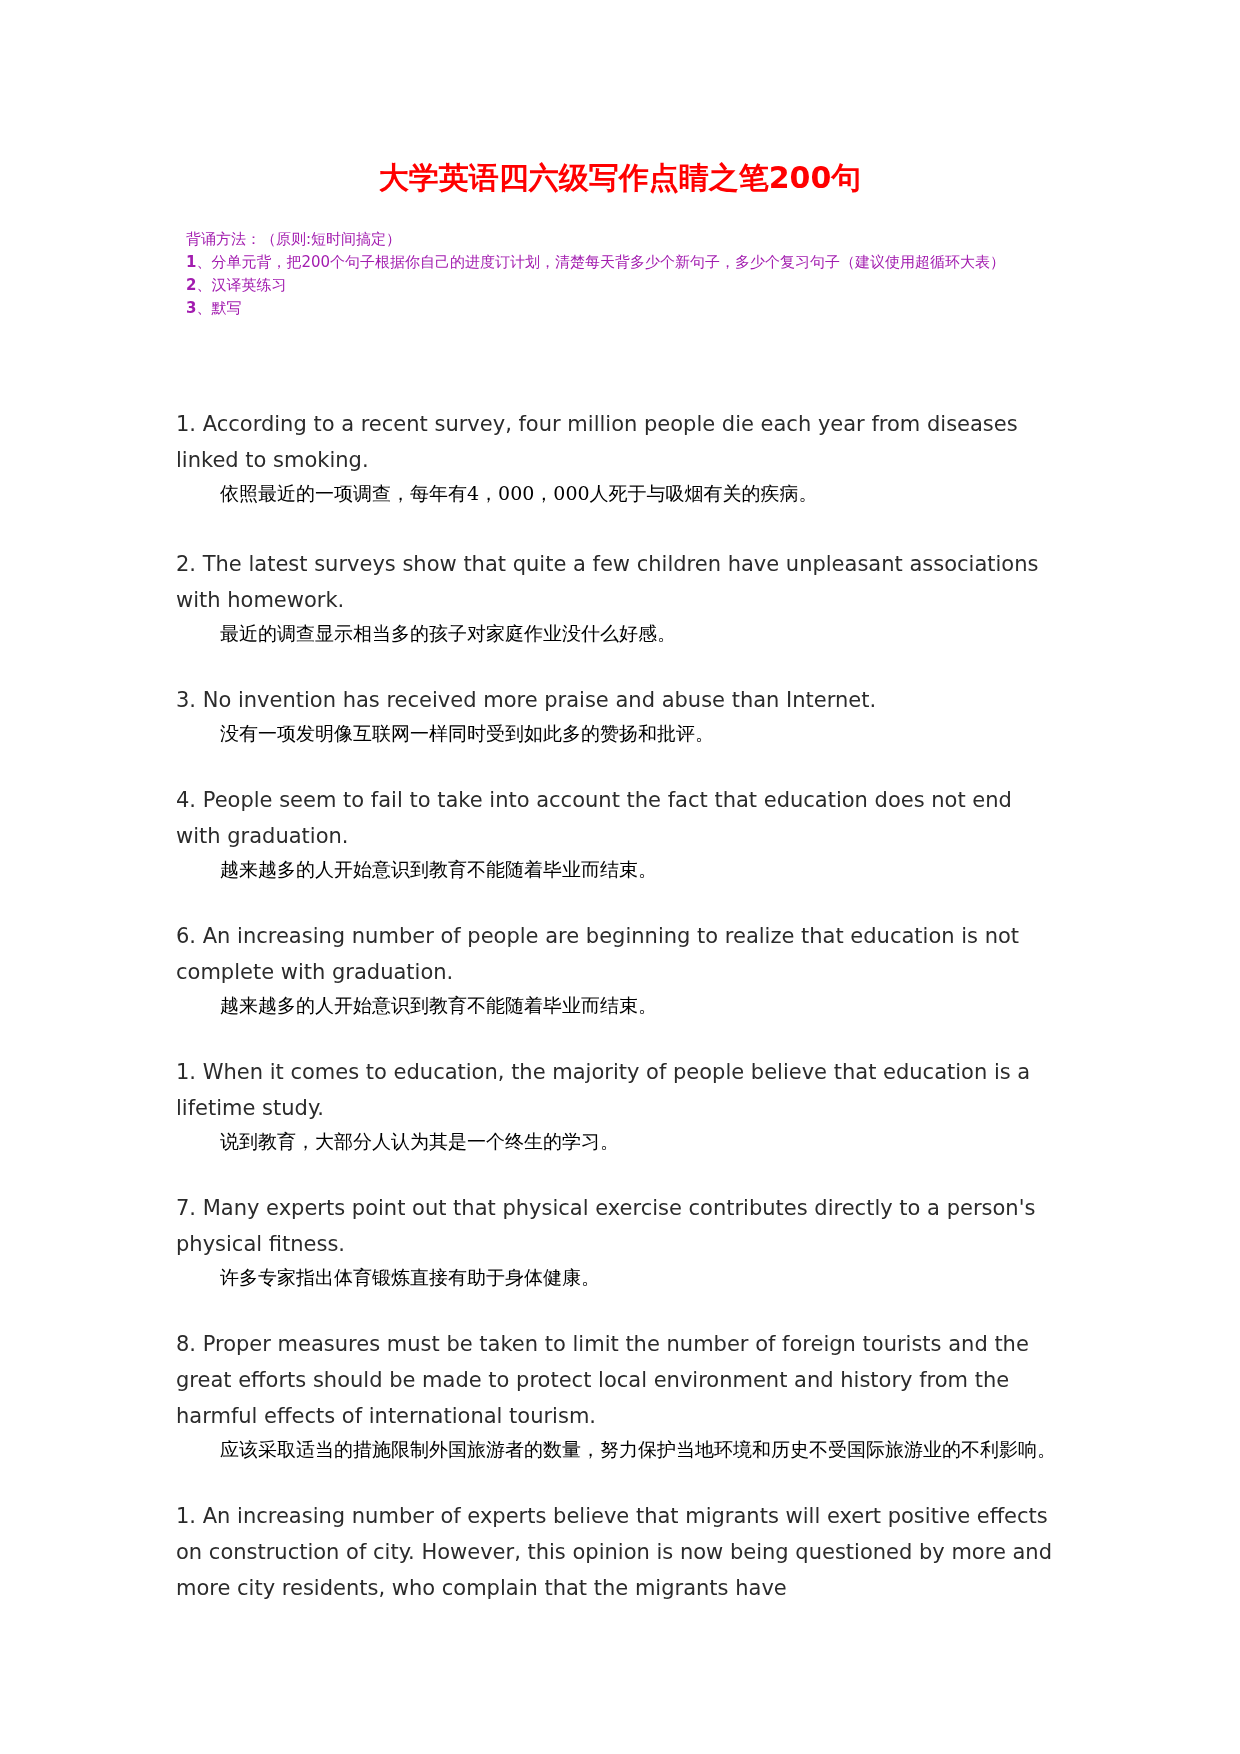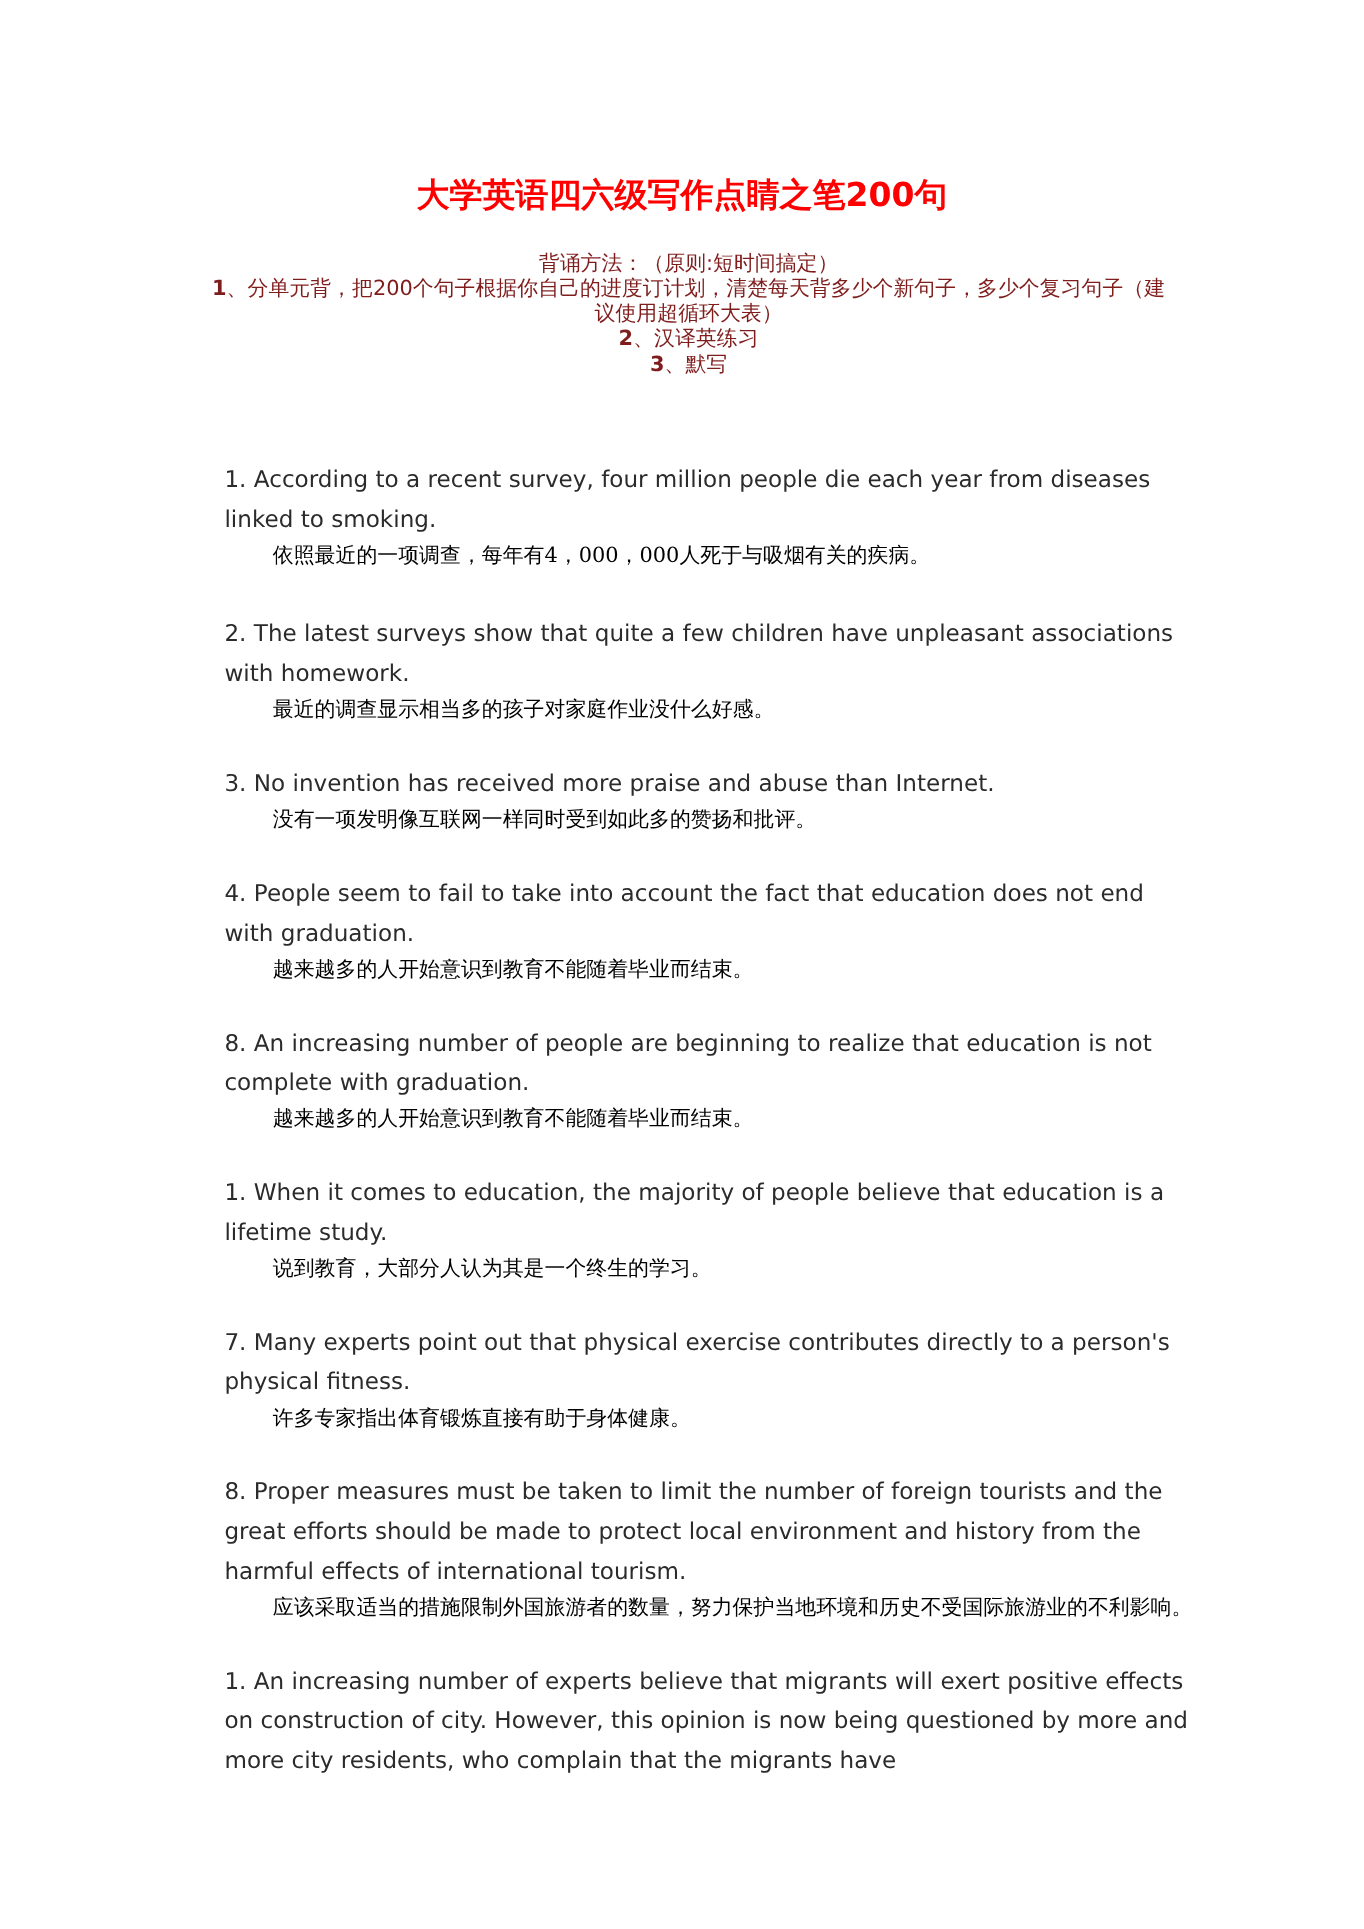--- a/index.html
+++ b/index.html
@@ -34,38 +34,36 @@
       font-size: 30px;
       line-height: 40px;
       letter-spacing: 0px;
     }
     .method {
       position: absolute;
       left: 186px;
       top: 228px;
       width: 880px;
       font-family: "DejaVu Sans", sans-serif;
-      font-size: 19px;
+      font-size: 15px;
       line-height: 23px;
-      color: #7f1d1d;
-      text-align: center;
+      color: #a21caf;
     }
     .method .line {
       display: block;
       white-space: normal;
     }
     .method .num {
       font-weight: bold;
     }
     .entries {
       position: absolute;
-      left: 204px;
+      left: 176px;
       top: 406px;
       width: 880px;
-      margin-top: 12px;
     }
     .entry {
       margin: 0;
     }
     .en {
       font-family: "DejaVu Sans", sans-serif;
       font-size: 21px;
       line-height: 36px;
       color: #2b2b2b;
       margin: 0;
@@ -115,21 +113,21 @@
     </div>
     <div class="gap-md"></div>
 
     <div class="entry">
       <p class="en">4. People seem to fail to take into account the fact that education does not end with graduation.</p>
       <p class="zh">越来越多的人开始意识到教育不能随着毕业而结束。</p>
     </div>
     <div class="gap-md"></div>
 
     <div class="entry">
-      <p class="en">8. An increasing number of people are beginning to realize that education is not complete with graduation.</p>
+      <p class="en">6. An increasing number of people are beginning to realize that education is not complete with graduation.</p>
       <p class="zh">越来越多的人开始意识到教育不能随着毕业而结束。</p>
     </div>
     <div class="gap-md"></div>
 
     <div class="entry">
       <p class="en">1. When it comes to education, the majority of people believe that education is a lifetime study.</p>
       <p class="zh">说到教育，大部分人认为其是一个终生的学习。</p>
     </div>
     <div class="gap-md"></div>
 

